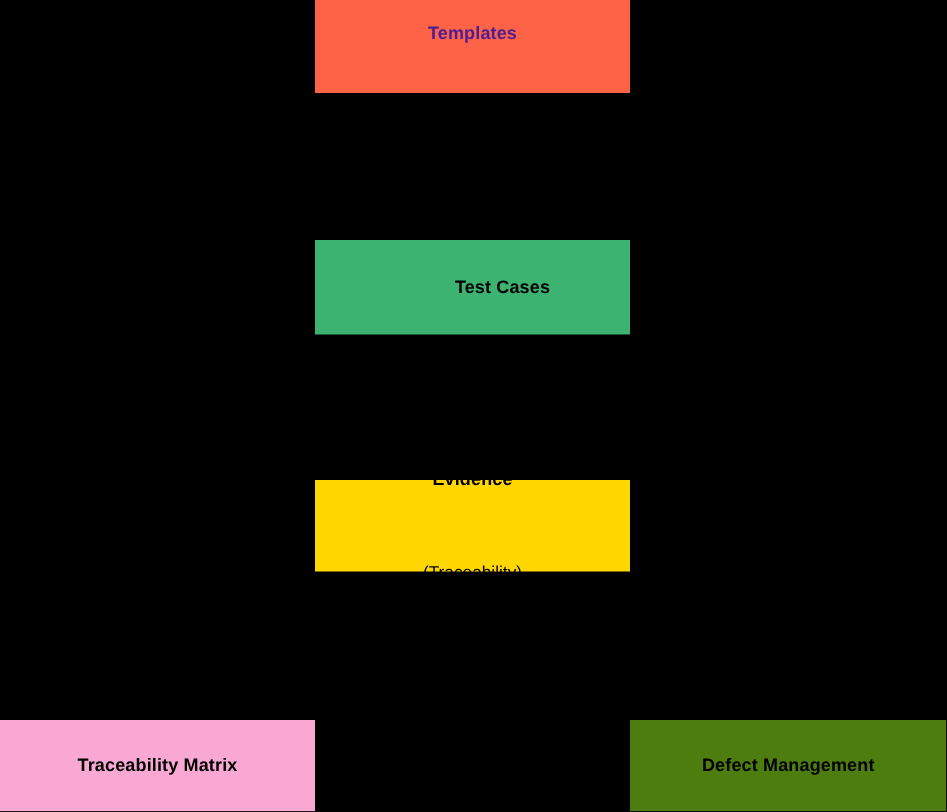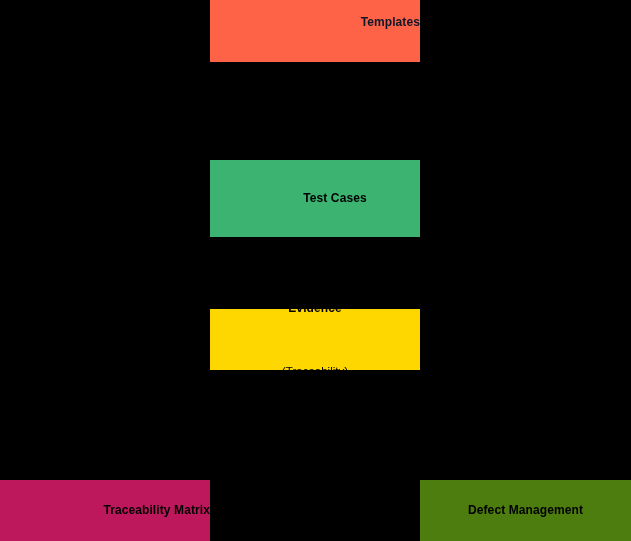--- a/index.html
+++ b/index.html
@@ -47,26 +47,26 @@
   #node-templates {
     left: 210px;
     top: 0px;
     width: 210px;
     height: 62px;
   }
   #node-test-cases {
     left: 210px;
     top: 160px;
     width: 210px;
-    height: 77px;
+    height: 63px;
     padding-left: 40px;
   }
   #node-evidence {
     left: 210px;
-    top: 309px;
+    top: 320px;
     width: 210px;
     height: 61px;
     gap: 34px;
   }
   #node-traceability-matrix {
     left: 0px;
     top: 480px;
     width: 210px;
     height: 61px;
   }
@@ -75,34 +75,34 @@
     top: 480px;
     width: 211px;
     height: 61px;
   }
 </style>
 </head>
 <body>
 
 <div id="canvas" style="background-color: rgb(0, 0, 0);">
 
-  <div class="node two-line" id="node-templates" style="background-color: rgb(255, 99, 71); color: #0f172a; align-items: flex-end;">
+  <div class="node two-line" id="node-templates" style="background-color: rgb(255, 99, 71); color: #4c1d95;">
     <span class="title">Templates</span>
   </div>
 
   <div class="node" id="node-test-cases" style="background-color: rgb(60, 179, 113); color: rgb(0, 0, 0);">
     <span class="title">Test Cases</span>
   </div>
 
   <div class="node two-line" id="node-evidence" style="background-color: rgb(255, 215, 0); color: rgb(0, 0, 0);">
     <span class="title">Evidence</span>
     <span class="subtitle">(Traceability)</span>
   </div>
 
-  <div class="node" id="node-traceability-matrix" style="background-color: #be185d; color: rgb(0, 0, 0); align-items: flex-end;">
+  <div class="node" id="node-traceability-matrix" style="background-color: #f9a8d4; color: rgb(0, 0, 0);">
     <span class="title">Traceability Matrix</span>
   </div>
 
   <div class="node" id="node-defect-management" style="background-color: #4d7c0f; color: rgb(0, 0, 0);">
     <span class="title">Defect Management</span>
   </div>
 
 </div>
 
 </body></html>

